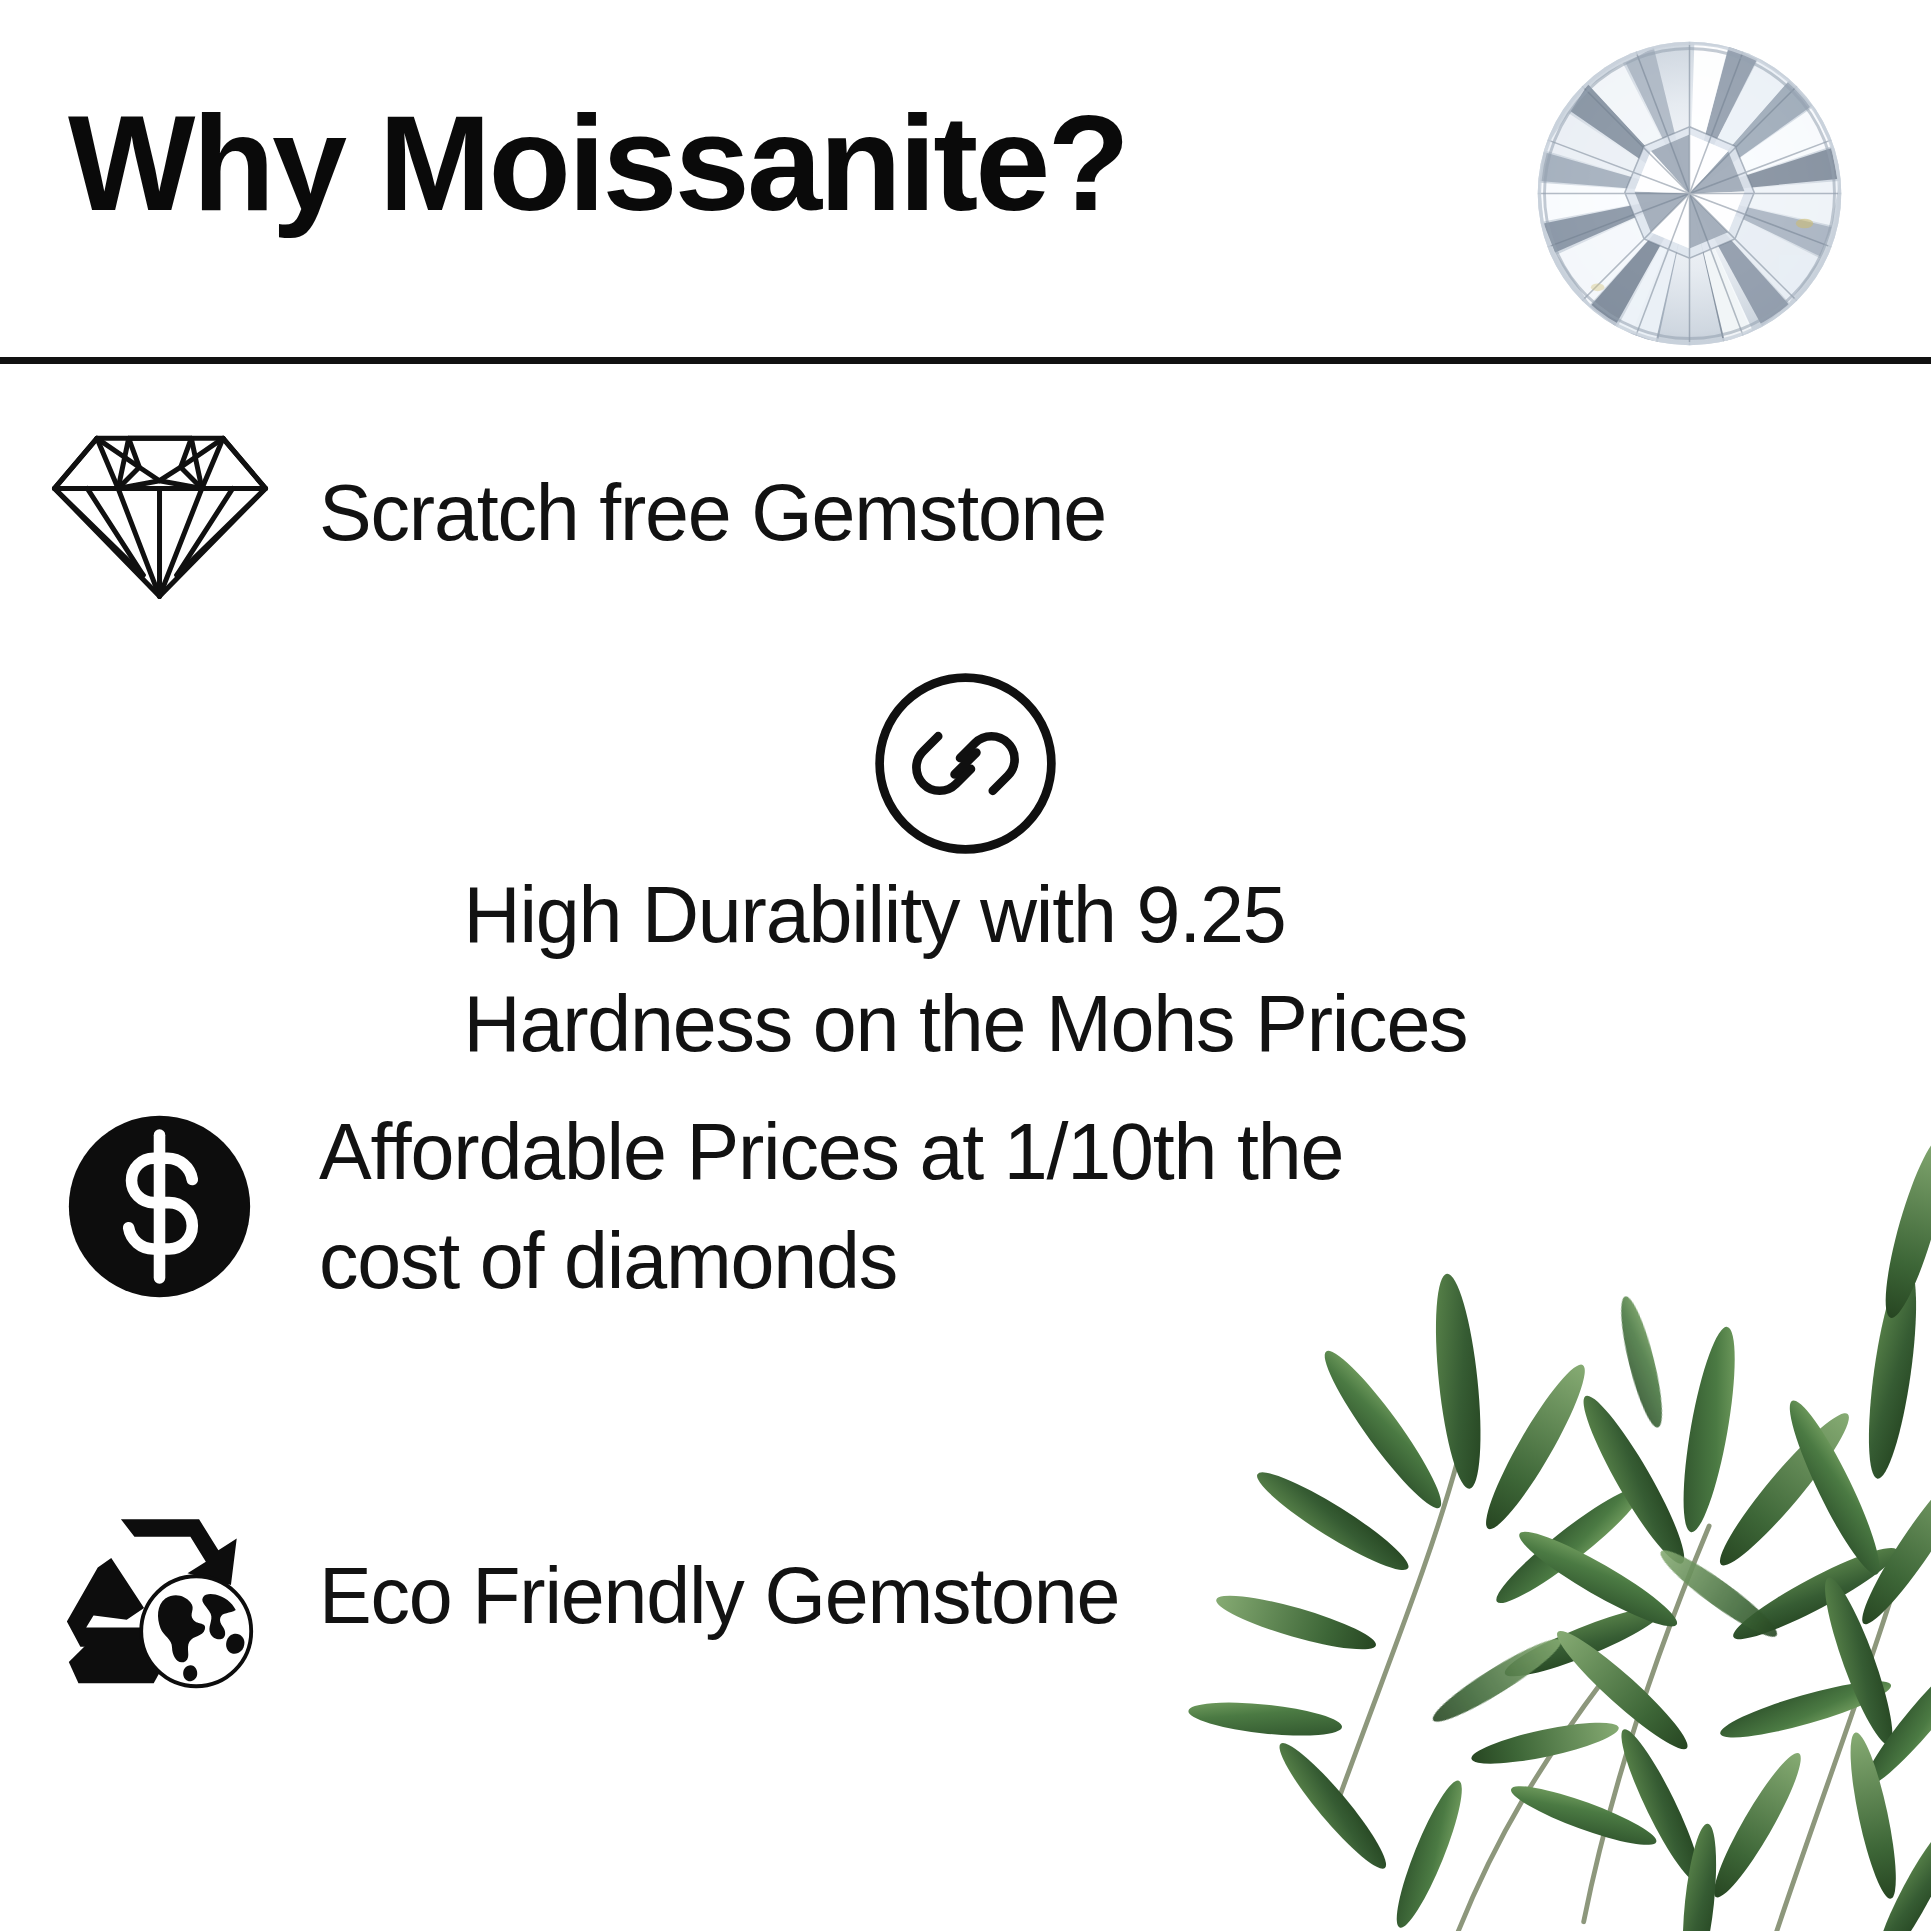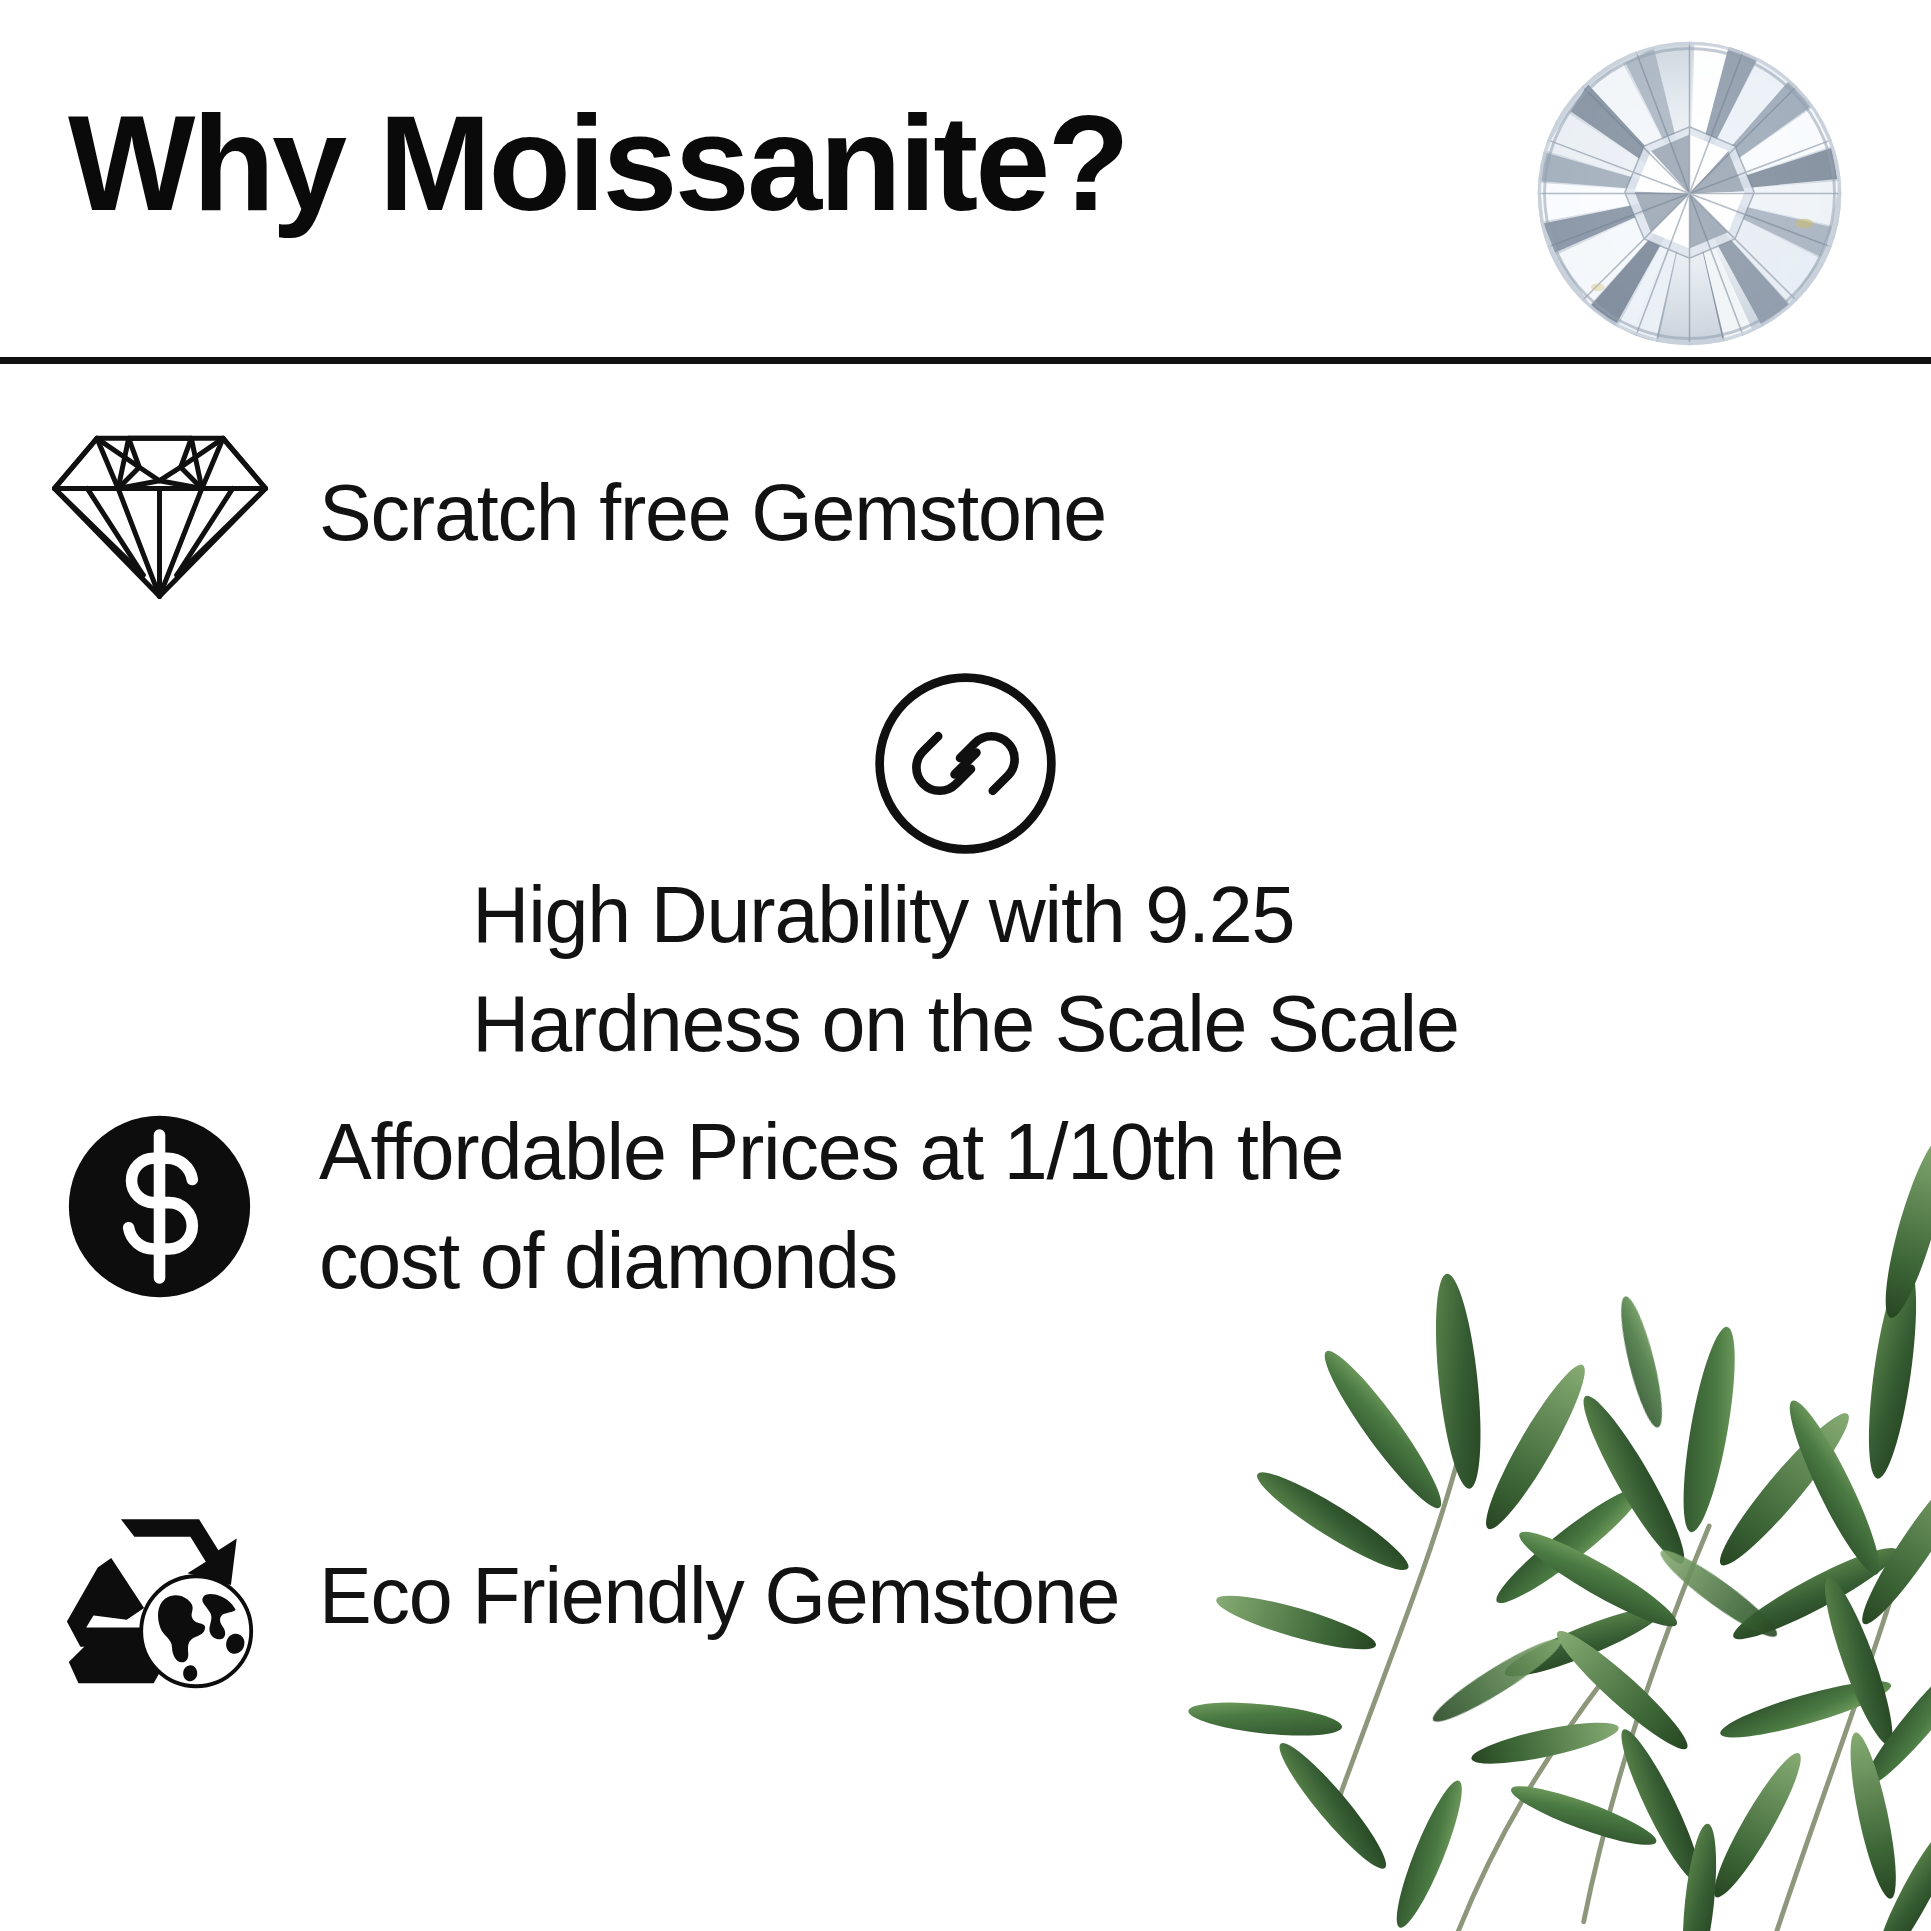--- a/index.html
+++ b/index.html
@@ -216,21 +216,21 @@
           <circle cx="100" cy="100" r="89" fill="none" stroke="#101010" stroke-width="9"></circle>
           <g transform="rotate(-45 100 100)" fill="none" stroke="#101010" stroke-width="9" stroke-linecap="round">
             <path d="M100 60 h-22 a24 24 0 0 0 0 48 h22"></path>
             <path d="M100 92 h22 a24 24 0 0 1 0 48 h-22"></path>
             <line x1="84" y1="100" x2="116" y2="100"></line>
           </g>
         </svg>
       </div>
       <div class="text-cell">
         <span class="ln">High Durability with 9.25</span>
-        <span class="ln">Hardness on the Scale Scale</span>
+        <span class="ln">Hardness on the Mohs Prices</span>
       </div>
     </div>
 
     <div class="row row3">
       <div class="icon-cell">
         <svg width="189" height="189" viewBox="0 0 196 196" xmlns="http://www.w3.org/2000/svg" aria-hidden="true">
           <circle cx="98" cy="98" r="94" fill="#0d0d0d"></circle>
           <g fill="none" stroke="#ffffff" stroke-width="12" stroke-linecap="round">
             <line x1="98" y1="24" x2="98" y2="172"></line>
             <path d="M132 70 a26 26 0 0 0 -26 -22 h-14 a23 23 0 0 0 0 46 h16 a24 24 0 0 1 0 48 h-16 a26 26 0 0 1 -26 -22"></path>

